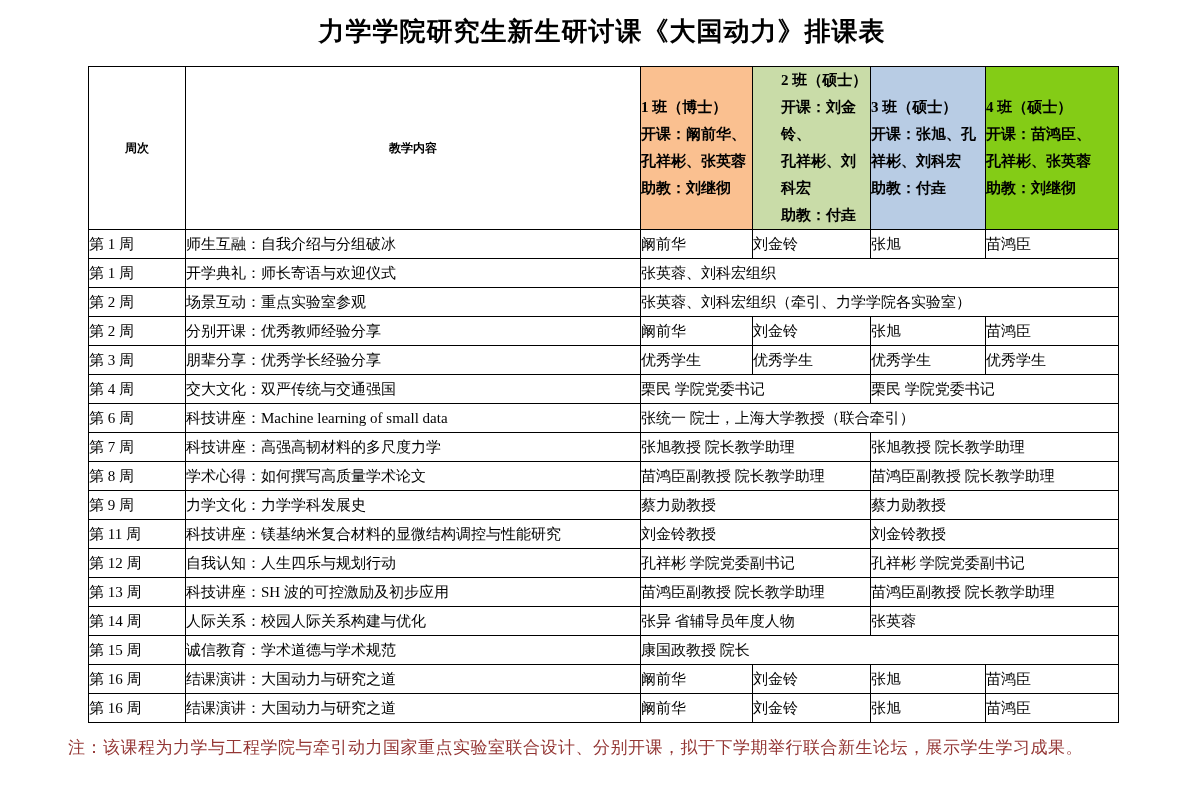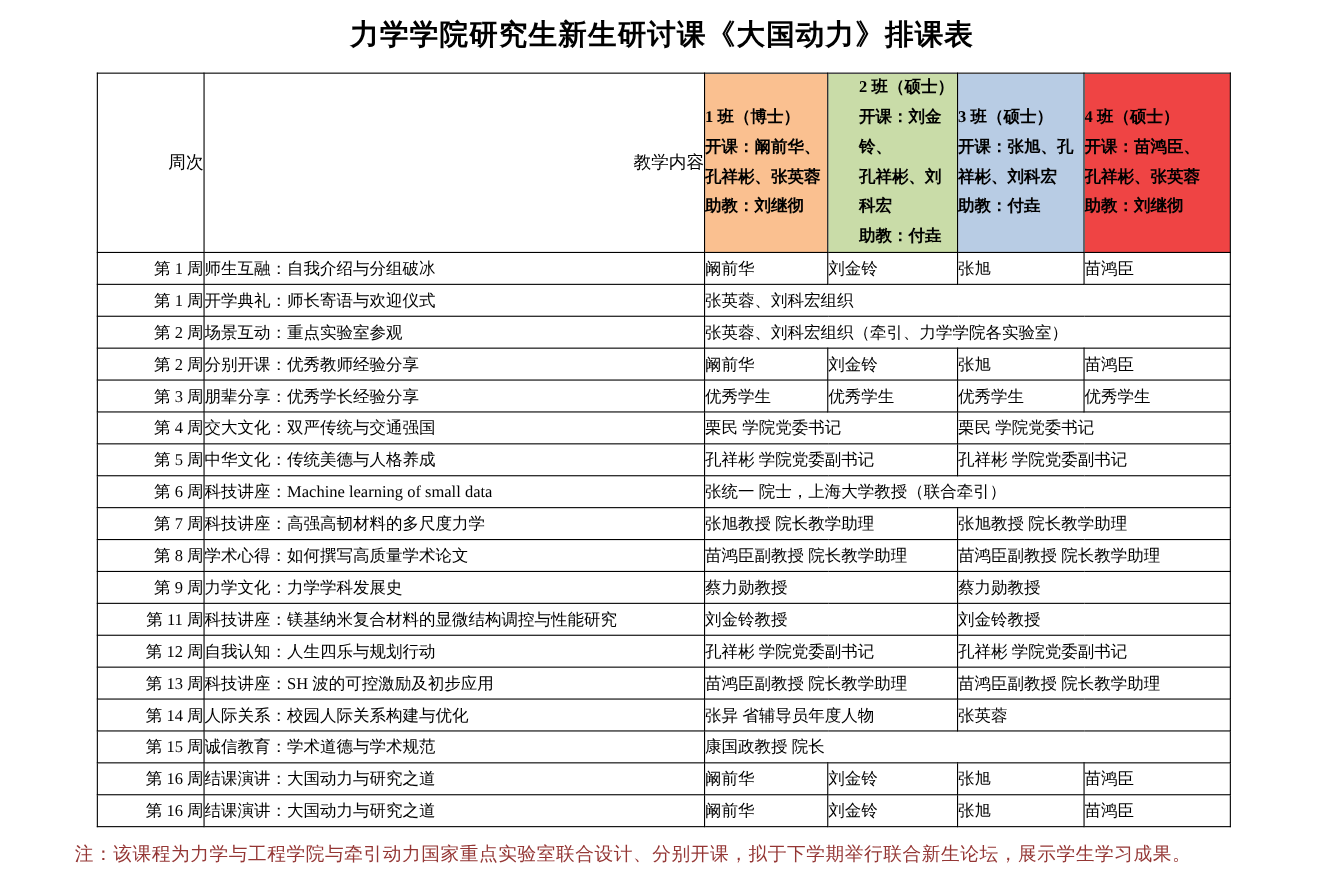--- a/index.html
+++ b/index.html
@@ -33,40 +33,40 @@
     margin-top: 17px;
   }
   table.schedule th,
   table.schedule td {
     border: 1px solid #000000;
     padding: 0;
     overflow: hidden;
   }
   thead tr { height: 113px; }
   th.plain-head {
-    font-size: 16px;
-    font-weight: normal;
-    text-align: right;
+    font-size: 12px;
+    font-weight: bold;
+    text-align: center;
     background: #ffffff;
   }
   th.class-head {
     font-size: 15px;
     font-weight: bold;
     text-align: left;
     white-space: pre-line;
     line-height: 27px;
     vertical-align: middle;
     font-family: Liberation Serif, serif;
   }
   tbody tr { height: 29px; }
   tbody td {
     font-size: 15px;
     vertical-align: middle;
   }
-  td.week   { text-align: right; }
+  td.week   { text-align: left; }
   td.content{ text-align: left; padding-left: 9px; }
   td.teacher{ text-align: left; }
   .footnote {
     margin: 13px 0 0 68px;
     font-size: 17px;
     color: #943634;
     letter-spacing: 0.5px;
   }
 </style>
 </head>
@@ -94,21 +94,21 @@
 孔祥彬、张英蓉
 助教：刘继彻</th>
         <th class="class-head" style="background-color: rgb(201, 220, 168); padding-left: 28px;">2 班（硕士）
 开课：刘金铃、
 孔祥彬、刘科宏
 助教：付垚</th>
         <th class="class-head" style="background-color: rgb(184, 204, 228);">3 班（硕士）
 开课：张旭、孔
 祥彬、刘科宏
 助教：付垚</th>
-        <th class="class-head" style="background-color: #ef4444;">4 班（硕士）
+        <th class="class-head" style="background-color: #84cc16;">4 班（硕士）
 开课：苗鸿臣、
 孔祥彬、张英蓉
 助教：刘继彻</th>
       </tr>
     </thead>
     <tbody>
         <tr>
           <td class="week">第 1 周</td>
           <td class="content">师生互融：自我介绍与分组破冰</td>
           <td class="teacher" colspan="1">阚前华</td>
@@ -142,26 +142,20 @@
           <td class="teacher" colspan="1">优秀学生</td>
           <td class="teacher" colspan="1">优秀学生</td>
         </tr>
         <tr>
           <td class="week">第 4 周</td>
           <td class="content">交大文化：双严传统与交通强国</td>
           <td class="teacher" colspan="2">栗民  学院党委书记</td>
           <td class="teacher" colspan="2">栗民  学院党委书记</td>
         </tr>
         <tr>
-          <td class="week">第 5 周</td>
-          <td class="content">中华文化：传统美德与人格养成</td>
-          <td class="teacher" colspan="2">孔祥彬  学院党委副书记</td>
-          <td class="teacher" colspan="2">孔祥彬  学院党委副书记</td>
-        </tr>
-        <tr>
           <td class="week">第 6 周</td>
           <td class="content">科技讲座：Machine learning of small data</td>
           <td class="teacher" colspan="4">张统一  院士，上海大学教授（联合牵引）</td>
         </tr>
         <tr>
           <td class="week">第 7 周</td>
           <td class="content">科技讲座：高强高韧材料的多尺度力学</td>
           <td class="teacher" colspan="2">张旭教授  院长教学助理</td>
           <td class="teacher" colspan="2">张旭教授  院长教学助理</td>
         </tr>

